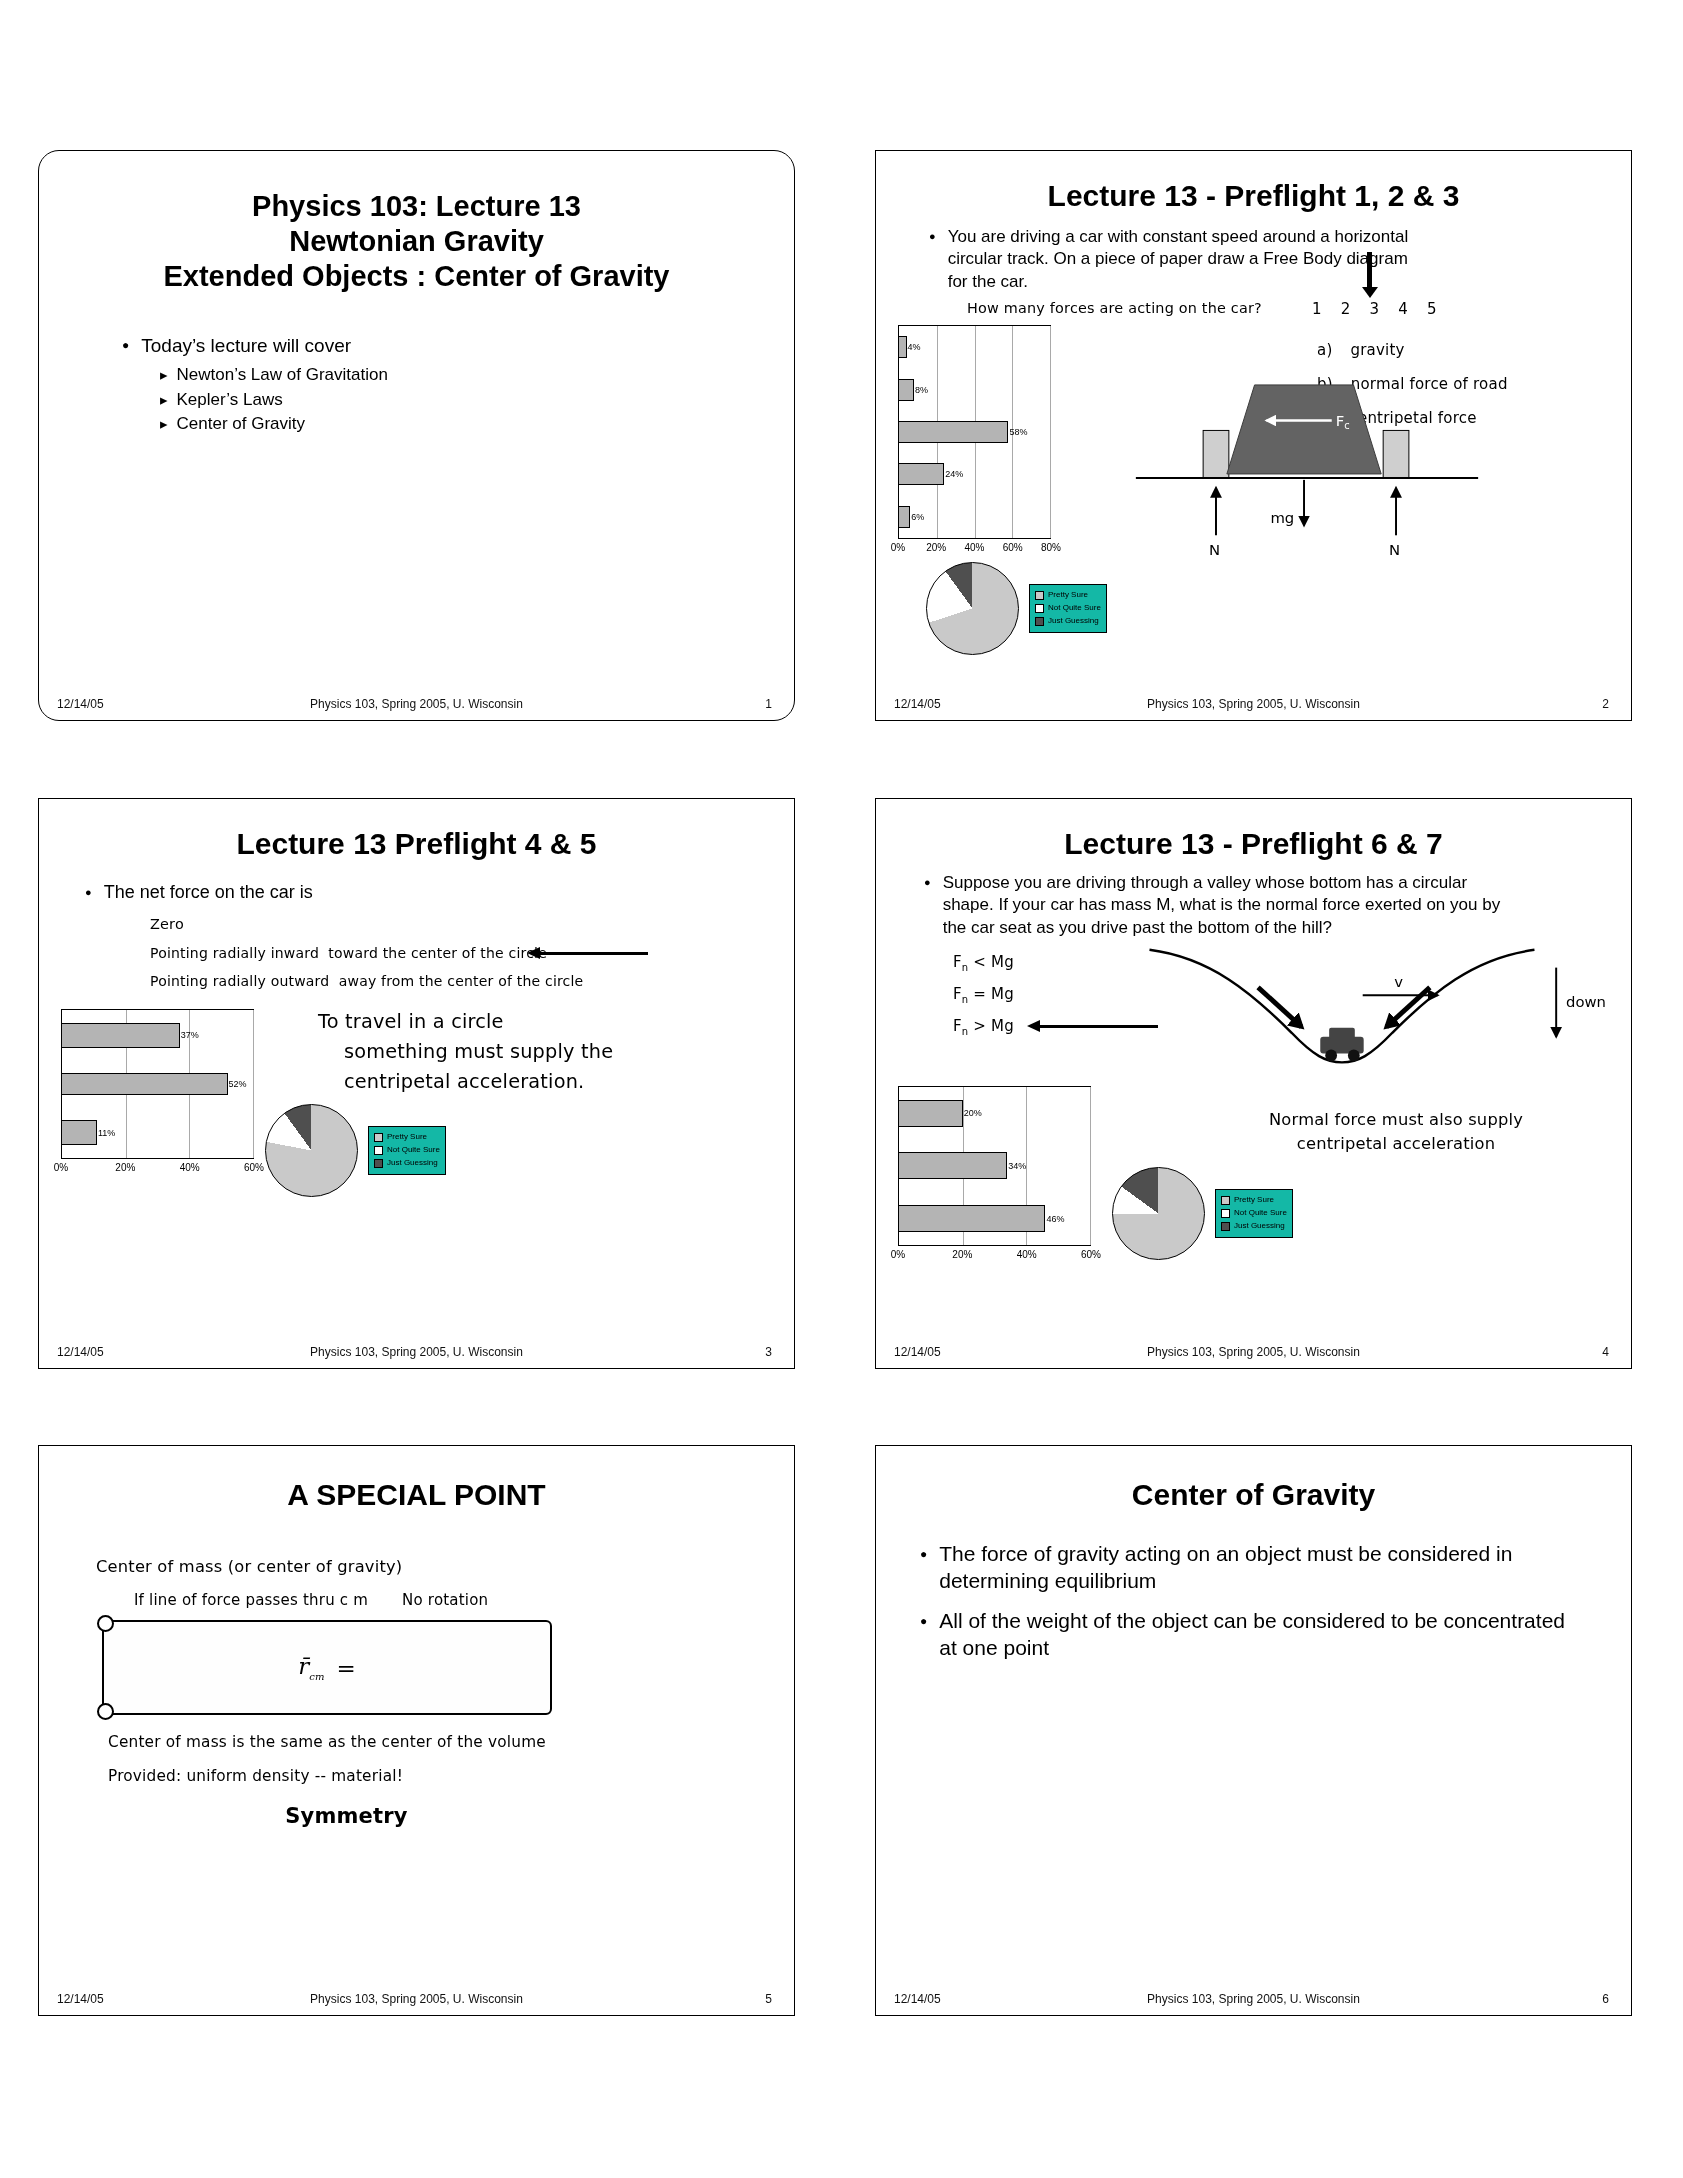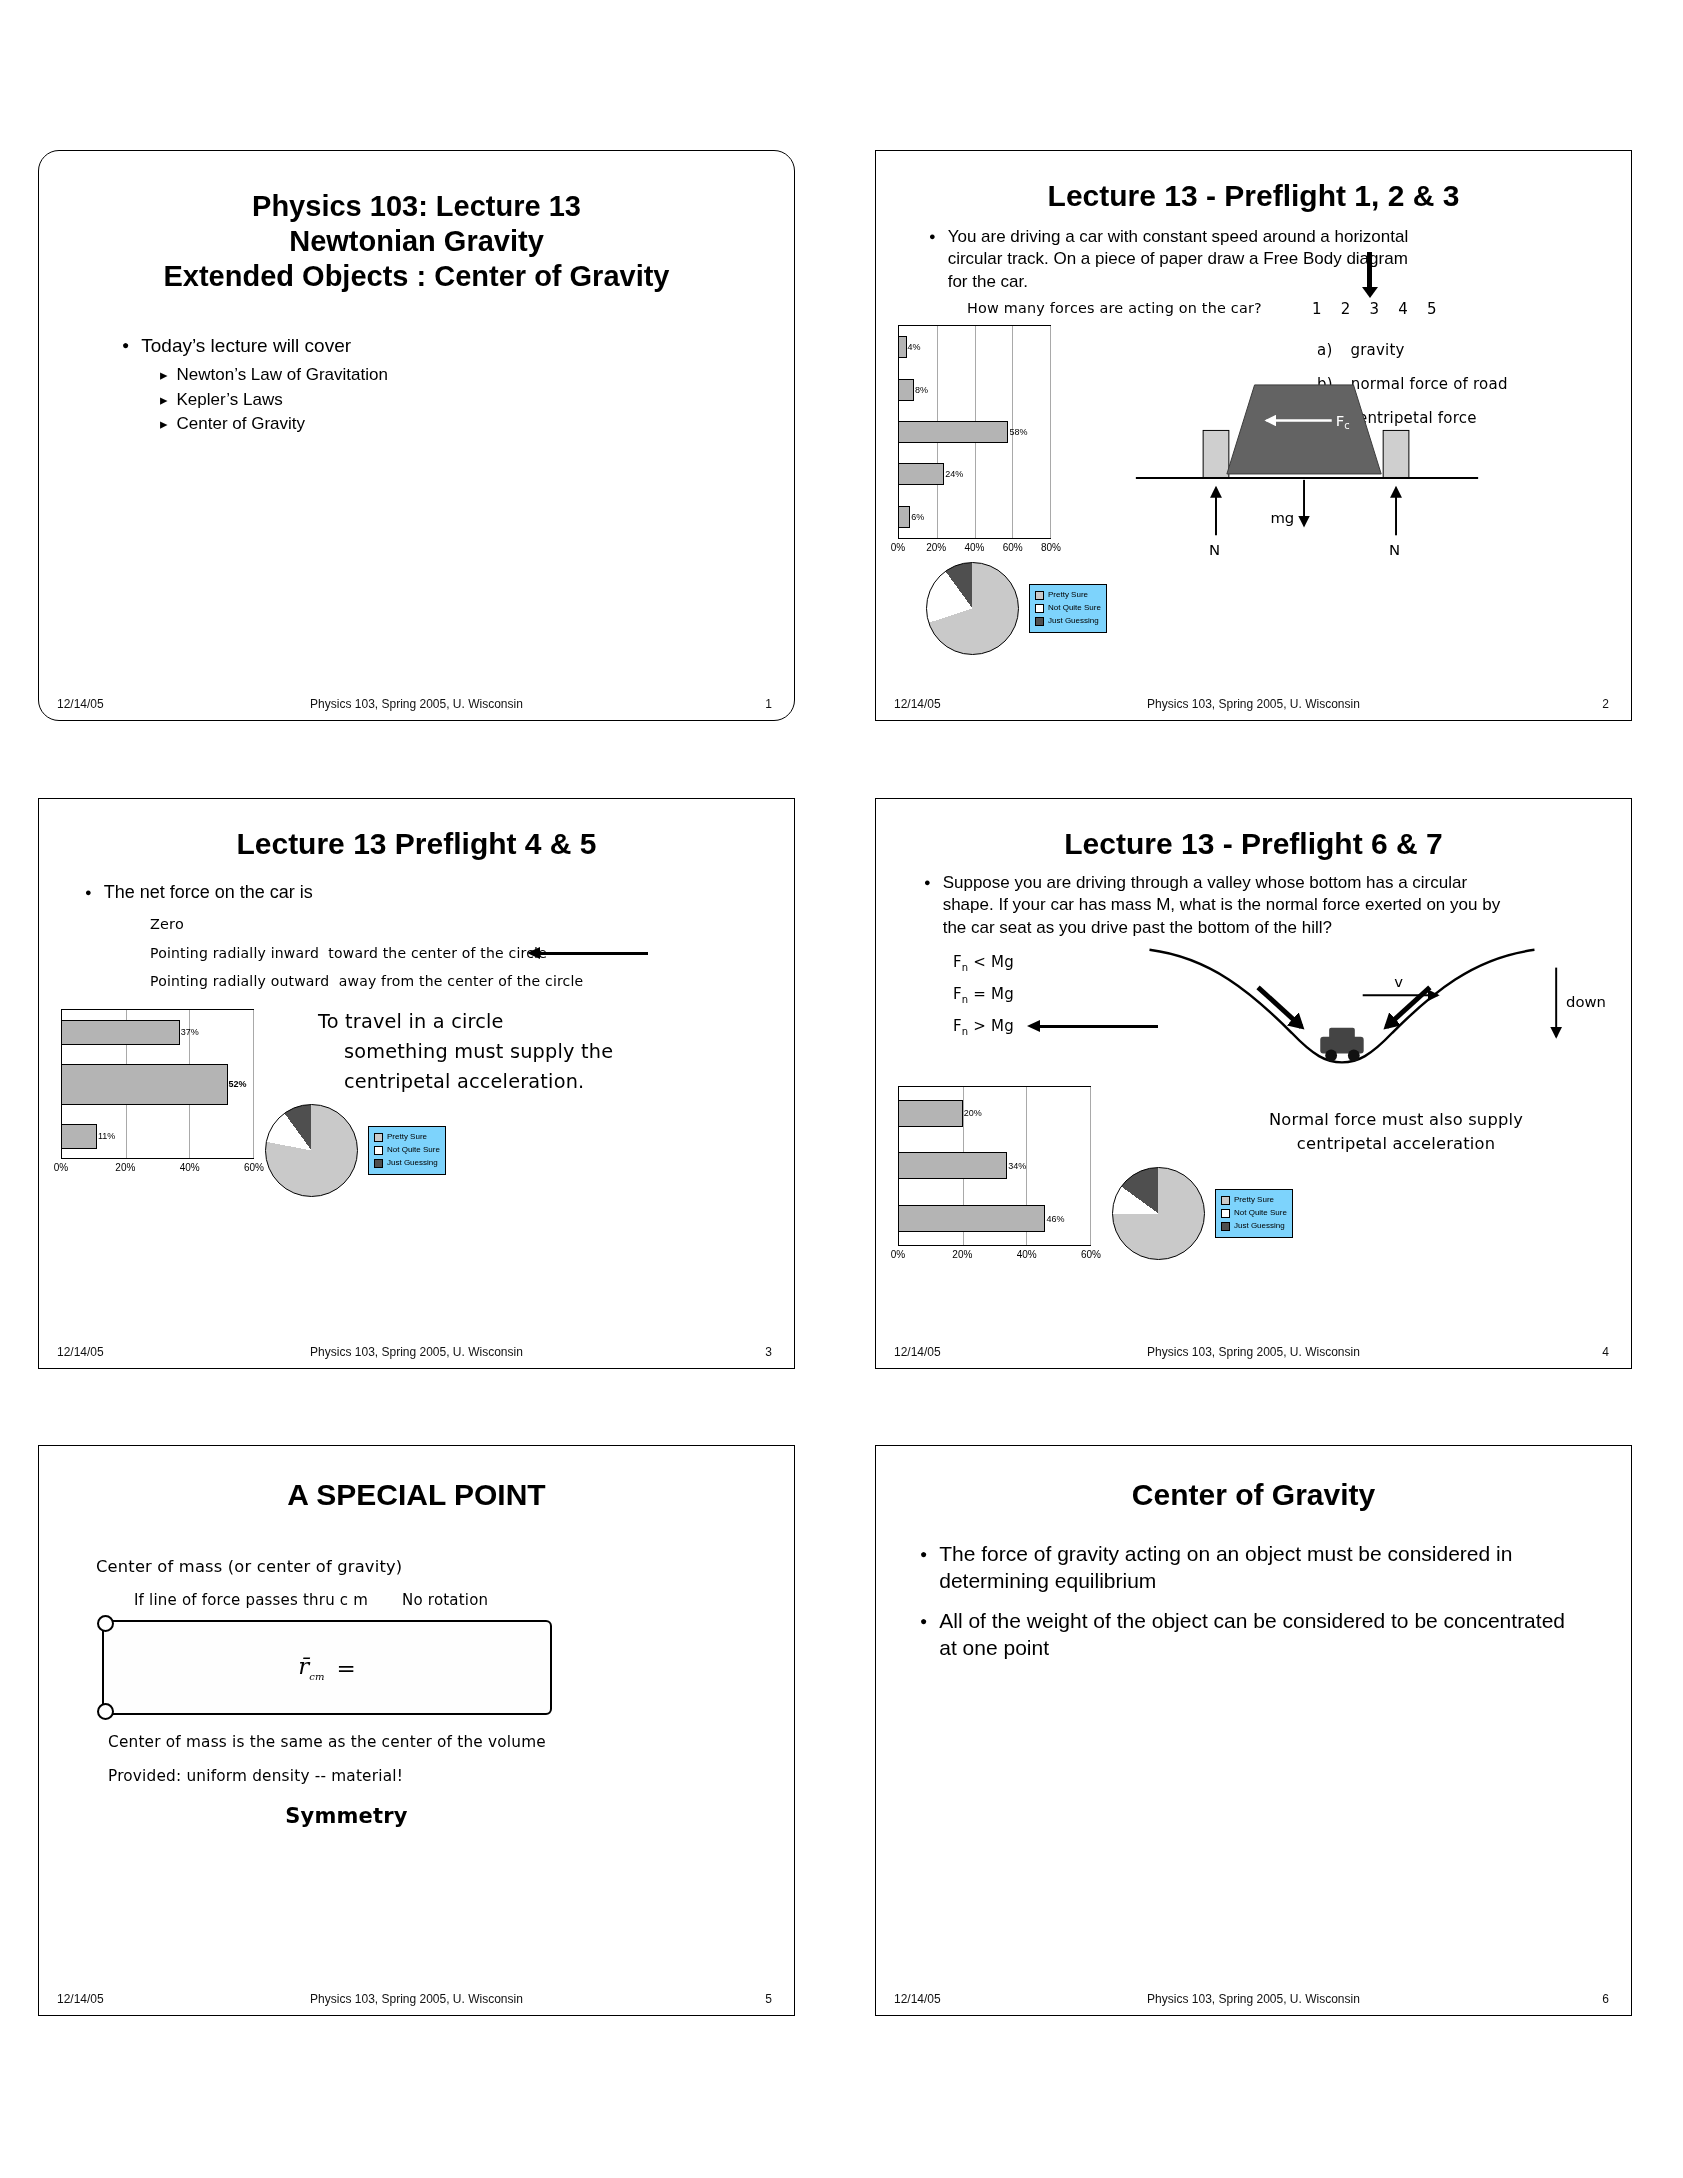--- a/index.html
+++ b/index.html
@@ -37,21 +37,21 @@
   .bc-rows{position:absolute;left:0;top:0;right:0;bottom:0;display:flex;flex-direction:column;justify-content:space-around;}
   .bc-row{position:relative;width:100%;}
   .bc-bar{position:relative;height:100%;background:#b4b4b4;border:1px solid #000;border-left:none;box-sizing:border-box;}
   .bc-lbl{position:absolute;left:100%;top:50%;transform:translateY(-50%);margin-left:2px;font-size:9px;white-space:nowrap;font-family:"Liberation Sans",sans-serif;letter-spacing:0;}
   .bc-axis{position:relative;height:16px;font-size:10px;}
   .bc-axis span{position:absolute;top:3px;transform:translateX(-50%);}
 
   
   .piechart{position:absolute;display:flex;align-items:center;gap:10px;}
   .pie-circle{width:91px;height:91px;border-radius:50%;border:1px solid #000;flex:0 0 auto;}
-  .pie-legend{border:1px solid #000;background:#7dd3fc;padding:4px 5px;font-size:8px;line-height:1.6;}
+  .pie-legend{border:1px solid #000;background:#14b8a6;padding:4px 5px;font-size:8px;line-height:1.6;}
   .pl-row{display:flex;align-items:center;gap:4px;white-space:nowrap;}
   .pl-swatch{width:7px;height:7px;border:1px solid #000;flex:0 0 auto;display:inline-block;}
 
   
   .scrollbox{position:absolute;border:2px solid #000;border-radius:6px;background:#fefefe;display:flex;align-items:center;justify-content:center;}
   .scrollbox::before{content:"";position:absolute;left:-7px;top:-7px;width:13px;height:13px;border:2px solid #000;border-radius:50%;background:#fff;}
   .scrollbox::after{content:"";position:absolute;left:-7px;bottom:-7px;width:13px;height:13px;border:2px solid #000;border-radius:50%;background:#fff;}
   .formula{font-family:"DejaVu Serif",serif;font-style:italic;font-size:23px;display:flex;align-items:center;gap:12px;}
   .frac{display:inline-flex;flex-direction:column;align-items:center;}
   .frac-num{padding:0 8px 4px;border-bottom:2px solid #000;}
@@ -218,21 +218,21 @@
         <div class="bc-plot">
           <div class="bc-grid" style="left: 33.3333%;"></div>
           <div class="bc-grid" style="left: 66.6667%;"></div>
           <div class="bc-grid" style="left: 100%;"></div>
           <div class="bc-rows">
             <div class="bc-row" style="height: 25px;">
               <div class="bc-bar" style="width: 61.6667%;">
                 <span class="bc-lbl">37%</span>
               </div>
             </div>
-            <div class="bc-row" style="height: 41px; font-weight: bold;">
+            <div class="bc-row" style="height: 22px;">
               <div class="bc-bar" style="width: 86.6667%;">
                 <span class="bc-lbl">52%</span>
               </div>
             </div>
             <div class="bc-row" style="height: 25px;">
               <div class="bc-bar" style="width: 18.3333%;">
                 <span class="bc-lbl">11%</span>
               </div>
             </div>
           </div>

